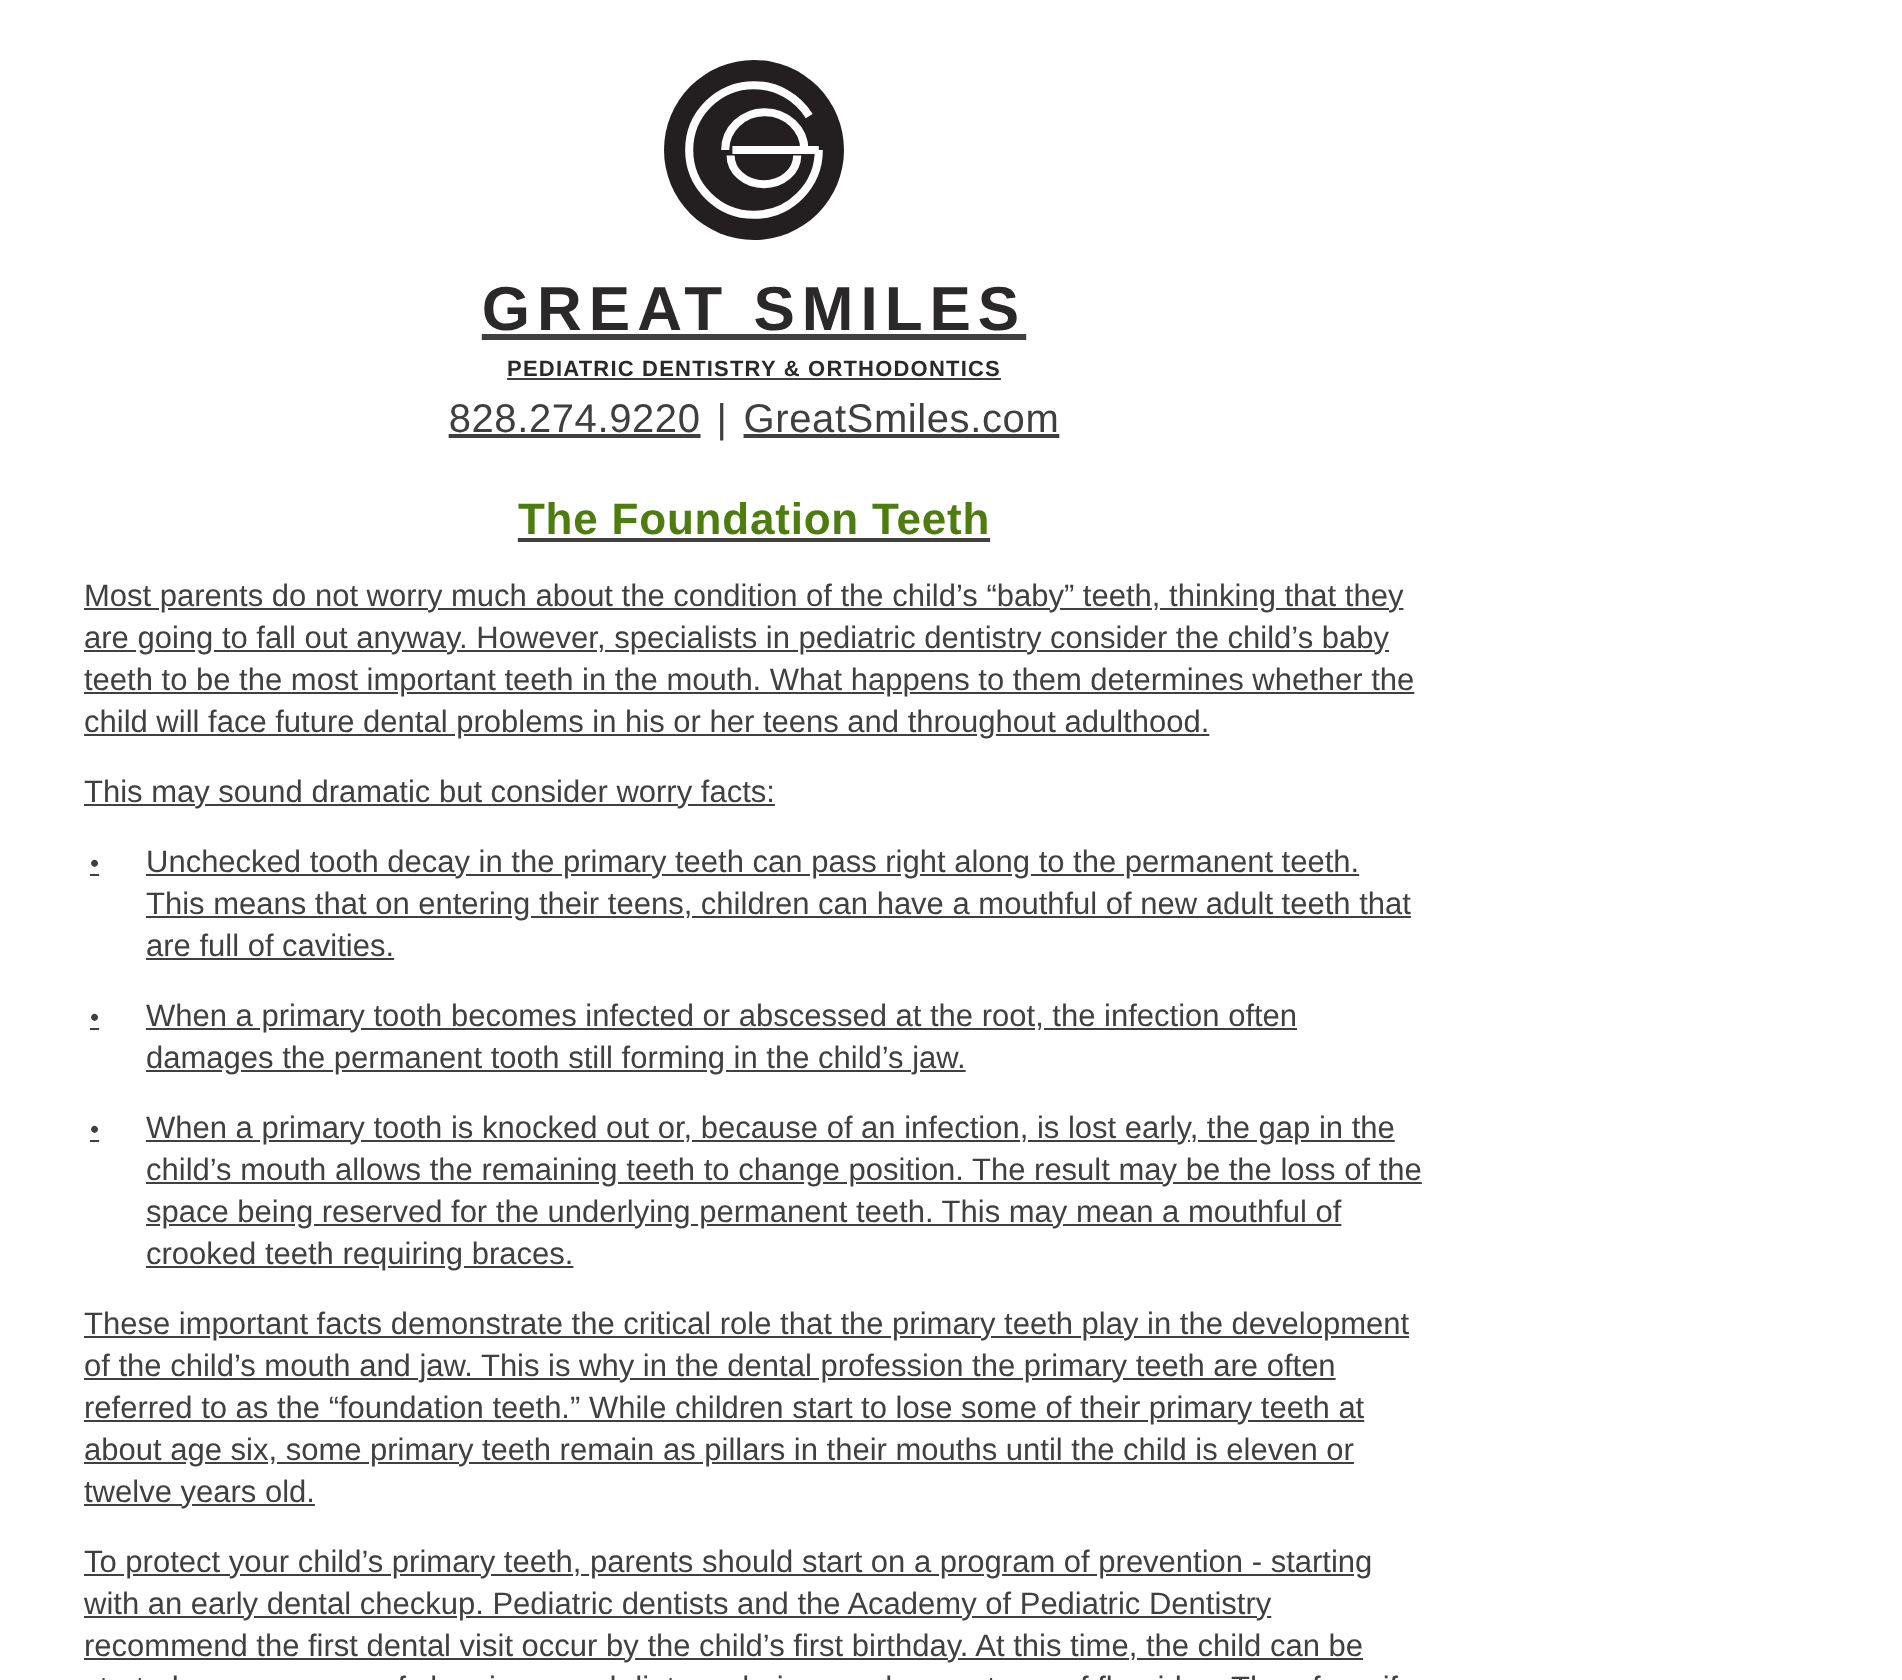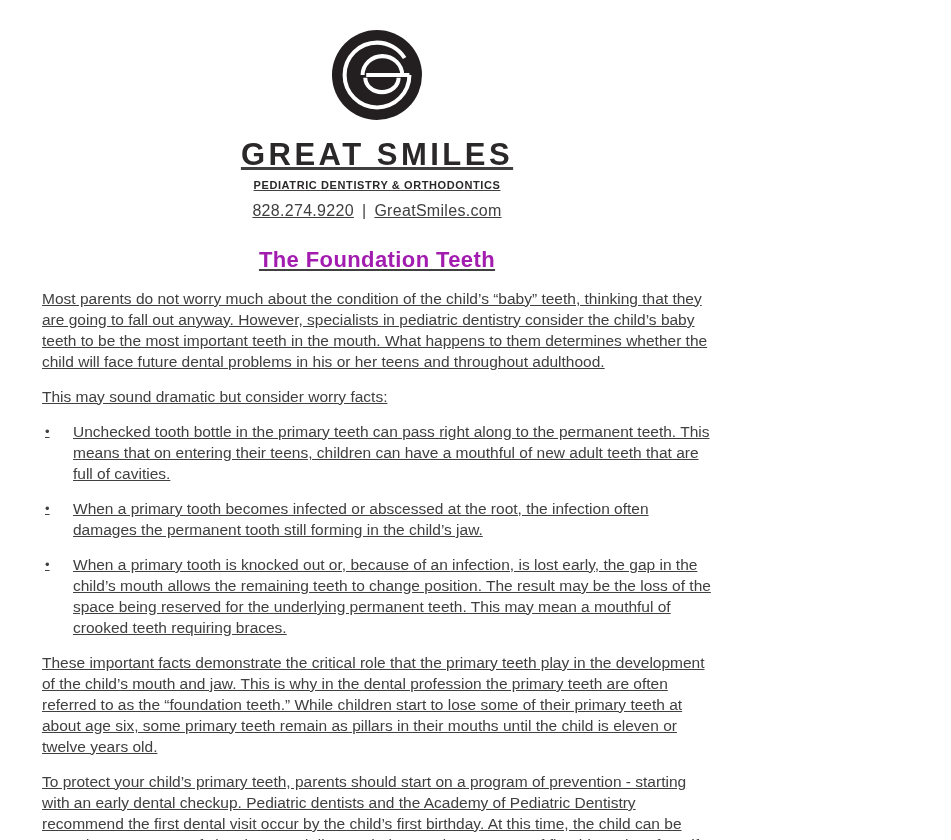--- a/index.html
+++ b/index.html
@@ -42,39 +42,39 @@
     margin-top: 5px;
     font-size: 11px;
     line-height: 14px;
     font-weight: bold;
     letter-spacing: 0.6px;
     color: #2b282a;
     text-align: center;
   }
   .contact-line {
     margin-top: 9px;
-    font-size: 16px;
+    font-size: 20px;
     line-height: 19px;
     color: #3f3f3f;
     letter-spacing: 0.3px;
   }
   .contact-sep {
     display: inline-block;
     padding: 0 8px;
     color: #3f3f3f;
   }
   
   .doc-title {
     margin-top: 27px;
     text-align: center;
     font-size: 22px;
     line-height: 26px;
     font-weight: bold;
     letter-spacing: 0.4px;
-    color: #a21caf;
+    color: #4d7c0f;
   }
   .doc-body {
     margin-top: 2px;
     font-size: 15.5px;
     line-height: 21px;
     color: #404040;
   }
   .doc-body p {
     margin: 0 0 14px 0;
   }
@@ -128,21 +128,21 @@
 
   <div class="doc-body">
 
     <p>Most parents do not worry much about the condition of the child’s “baby” teeth, thinking that they are going to fall out anyway. However, specialists in pediatric dentistry consider the child’s baby teeth to be the most important teeth in the mouth. What happens to them determines whether the child will face future dental problems in his or her teens and throughout adulthood.</p>
 
     <p>This may sound dramatic but consider worry facts:</p>
 
     <ul class="facts-list">
       <li>
         <span class="bullet-marker">•</span>
-        <span class="bullet-text">Unchecked tooth bottle in the primary teeth can pass right along to the permanent teeth. This means that on entering their teens, children can have a mouthful of new adult teeth that are full of cavities.</span>
+        <span class="bullet-text">Unchecked tooth decay in the primary teeth can pass right along to the permanent teeth. This means that on entering their teens, children can have a mouthful of new adult teeth that are full of cavities.</span>
       </li>
       <li>
         <span class="bullet-marker">•</span>
         <span class="bullet-text">When a primary tooth becomes infected or abscessed at the root, the infection often damages the permanent tooth still forming in the child’s jaw.</span>
       </li>
       <li>
         <span class="bullet-marker">•</span>
         <span class="bullet-text">When a primary tooth is knocked out or, because of an infection, is lost early, the gap in the child’s mouth allows the remaining teeth to change position. The result may be the loss of the space being reserved for the underlying permanent teeth. This may mean a mouthful of crooked teeth requiring braces.</span>
       </li>
     </ul>

